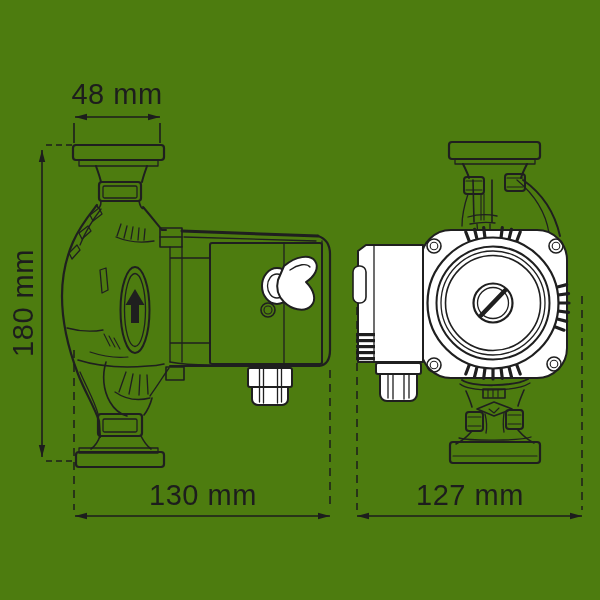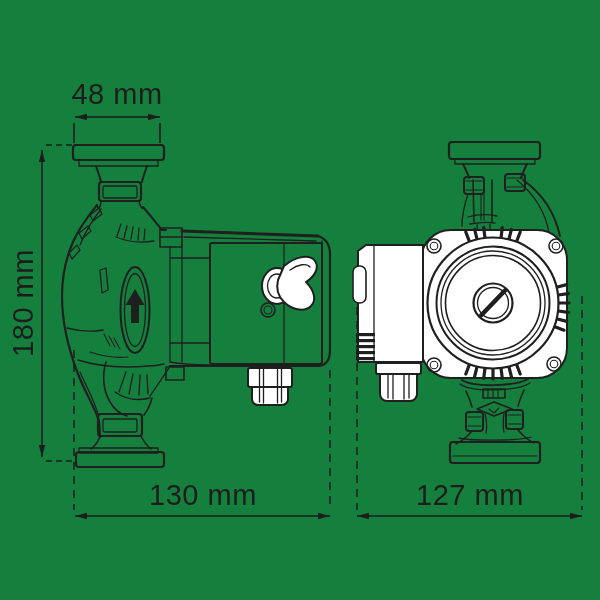--- a/index.html
+++ b/index.html
@@ -1,16 +1,16 @@
 <!DOCTYPE html>
 <html><head>
 <meta charset="utf-8">
 <style>
   html,body{margin:0;padding:0;background:#ffffff;}
-  .canvas{position:relative;width:600px;height:600px;background:#15803d;overflow:hidden;
+  .canvas{position:relative;width:600px;height:600px;background:#4d7c0f;overflow:hidden;
           font-family:"Liberation Sans","DejaVu Sans",sans-serif;}
   svg{position:absolute;left:0;top:0;}
   .dim-text{font-family:"Liberation Sans","DejaVu Sans",sans-serif;font-size:29px;fill:#1d1d1d;letter-spacing:0.5px;}
   .ln{stroke:#1f1f1f;fill:none;stroke-linecap:round;stroke-linejoin:round;}
   .w3{stroke-width:3;} .w22{stroke-width:2.2;} .w2{stroke-width:2;} .w16{stroke-width:1.6;} .w13{stroke-width:1.3;} .w11{stroke-width:1.1;}
   .fillw{fill:#ffffff;}
   .dimline{stroke:#1d1d1d;stroke-width:1.6;fill:none;}
   .extdash{stroke:#1d1d1d;stroke-width:1.5;fill:none;stroke-dasharray:8 6;}
   .tickdash{stroke:#1d1d1d;stroke-width:1.3;fill:none;stroke-dasharray:6 4;}
   .blk{fill:#1f1f1f;stroke:none;}

